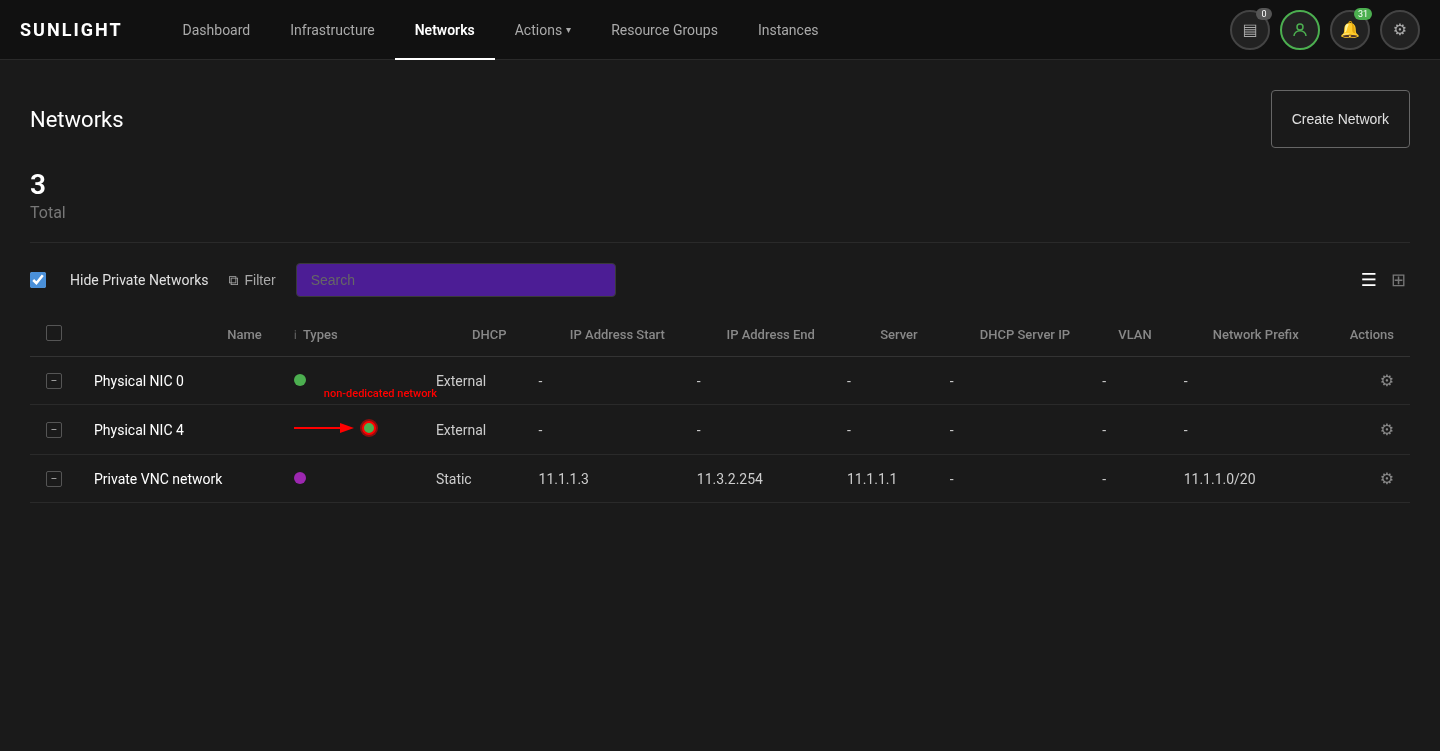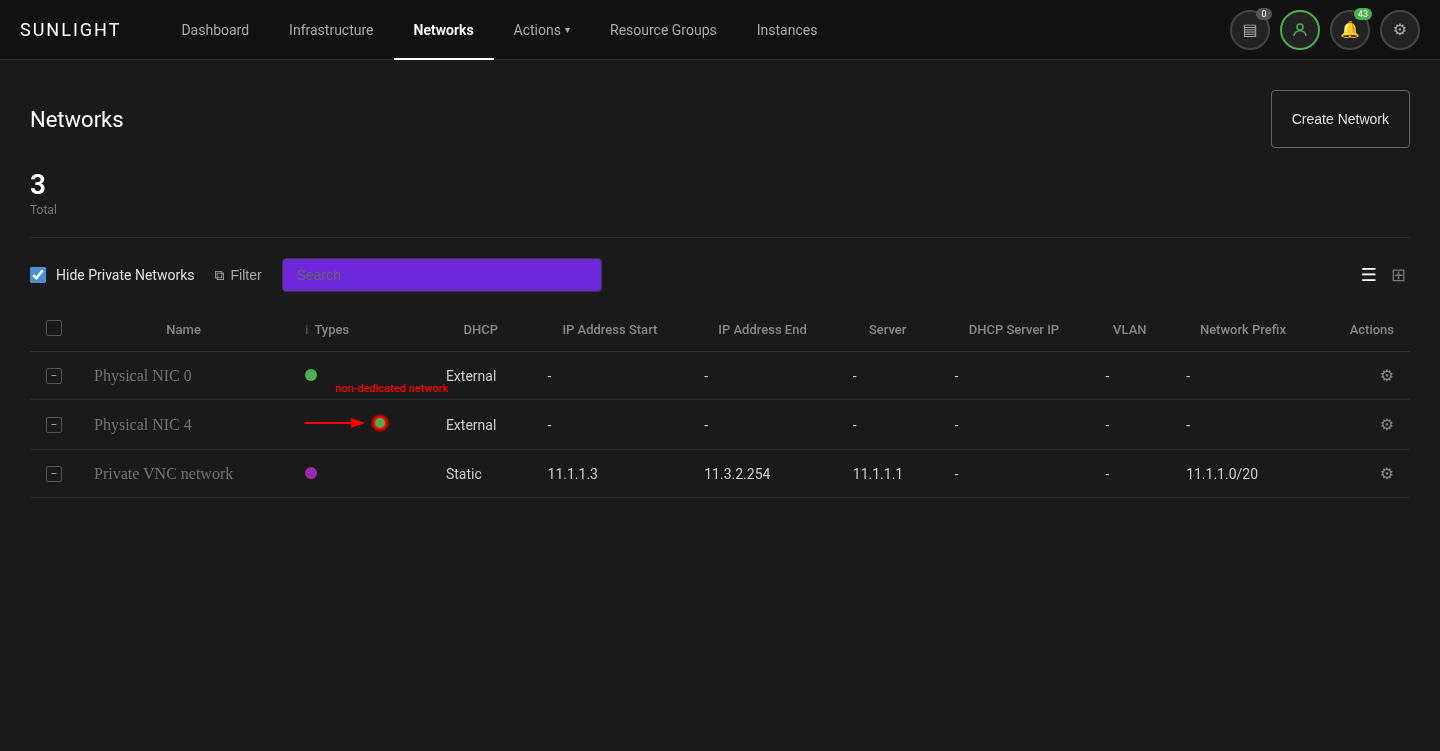--- a/index.html
+++ b/index.html
@@ -16,21 +16,21 @@
     
     .topnav {
       background: #111;
       display: flex;
       align-items: center;
       height: 60px;
       padding: 0 20px;
       border-bottom: 1px solid #2a2a2a;
     }
     .logo {
-      font-weight: 400;
+      font-weight: 700;
       font-size: 18px;
       color: #fff;
       letter-spacing: 2px;
       margin-right: 40px;
       text-transform: uppercase;
     }
     .nav-links {
       display: flex;
       align-items: center;
       flex: 1;
@@ -129,36 +129,36 @@
       margin-bottom: 20px;
       padding-bottom: 20px;
       border-bottom: 1px solid #2a2a2a;
     }
     .stats-number {
       font-size: 28px;
       font-weight: 600;
       color: #fff;
     }
     .stats-label {
-      font-size: 12px;
+      font-size: 16px;
       color: #777;
       margin-top: 2px;
     }
 
     
     .toolbar {
       display: flex;
       align-items: center;
       margin-bottom: 16px;
       gap: 20px;
     }
     .checkbox-label {
       display: flex;
       align-items: center;
-      gap: 10px;
+      gap: 24px;
       cursor: pointer;
       color: #e0e0e0;
       font-size: 14px;
     }
     .checkbox-label input[type=checkbox] {
       width: 16px;
       height: 16px;
       accent-color: #4a90d9;
       cursor: pointer;
     }
@@ -166,21 +166,21 @@
       display: flex;
       align-items: center;
       gap: 6px;
       background: transparent;
       border: none;
       color: #aaa;
       cursor: pointer;
       font-size: 14px;
     }
     .search-input {
-      background: #6d28d9;
+      background: #4c1d95;
       border: 1px solid #3a3a3a;
       border-radius: 4px;
       padding: 8px 14px;
       color: #e0e0e0;
       font-size: 14px;
       width: 320px;
     }
     .search-input::placeholder { color: #666; }
     .spacer { flex: 1; }
     .view-toggle {
@@ -206,41 +206,40 @@
       border-collapse: collapse;
     }
     thead tr {
       border-bottom: 1px solid #333;
     }
     thead th {
       color: #888;
       font-weight: 500;
       font-size: 13px;
       padding: 12px 16px;
-      text-align: center;
+      text-align: right;
       white-space: nowrap;
     }
     thead th:first-child { width: 40px; }
     thead th.actions-col { text-align: right; }
 
     tbody tr {
       border-bottom: 1px solid #2a2a2a;
     }
     tbody td {
       padding: 14px 16px;
       font-size: 14px;
       color: #ccc;
     }
     tbody td:first-child { color: #888; }
 
     .network-name {
-      color: #737373;
+      color: #ffffff;
       text-decoration: none;
-      font-size: 16px;
-      font-family: Liberation Serif, serif;
+      font-size: 14px;
     }
 
     .dot {
       width: 12px;
       height: 12px;
       border-radius: 50%;
       display: inline-block;
     }
     .dot.green { background: #4caf50; }
     .dot.purple { background: #9c27b0; }
@@ -335,21 +334,21 @@
       <span class="badge">0</span>
     </div>
     <div class="icon-btn active-user">
       <svg width="18" height="18" viewBox="0 0 24 24" fill="none" stroke="#4caf50" stroke-width="2">
         <circle cx="12" cy="8" r="4"></circle>
         <path d="M4 20c0-4 3.6-7 8-7s8 3 8 7"></path>
       </svg>
     </div>
     <div class="icon-btn">
       🔔
-      <span class="badge green">43</span>
+      <span class="badge green">31</span>
     </div>
     <div class="icon-btn">
       ⚙
     </div>
   </div>
 </nav>
 
 <div class="page">
   <div class="page-header">
     <h1 class="page-title">Networks</h1>

